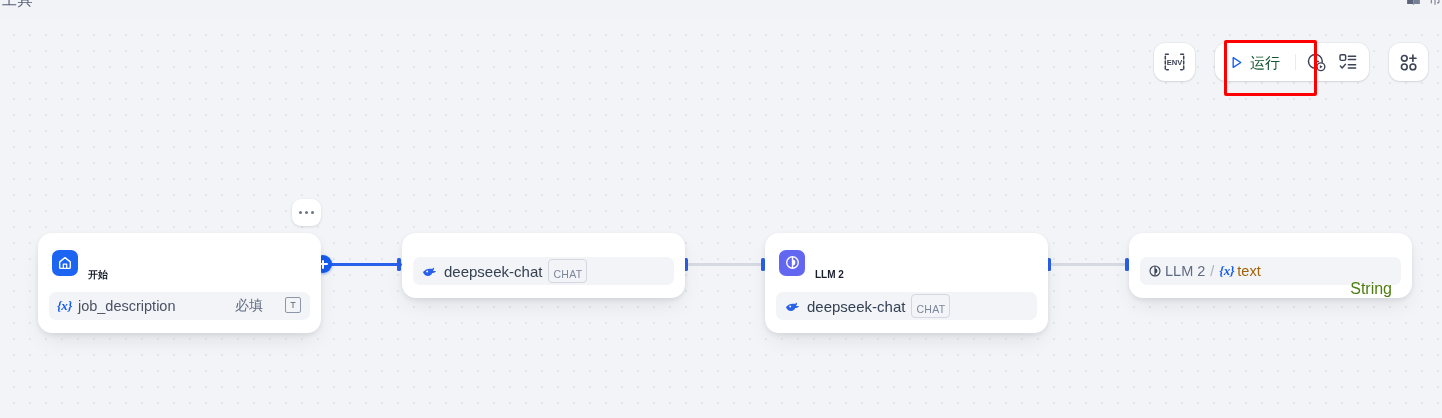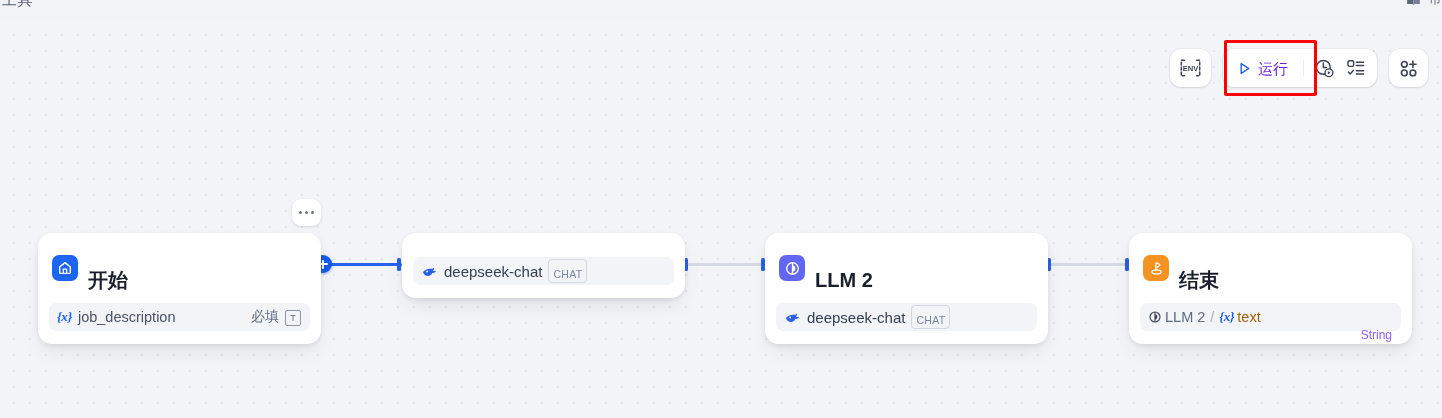--- a/index.html
+++ b/index.html
@@ -57,25 +57,25 @@
     background-color: #f2f4f7;
     background-image: radial-gradient(circle, #e3e6ed 1.15px, transparent 1.25px);
     background-size: 16px 16px;
     background-position: 6px 6px;
     overflow: hidden;
   }
 
   
   .toolbar {
     position: absolute;
-    top: 28px;
+    top: 22px;
     right: 14px;
     display: flex;
     align-items: center;
-    gap: 12px;
+    gap: 20px;
   }
   .tb-btn {
     height: 38px;
     min-width: 38px;
     background: #fff;
     border-radius: 11px;
     box-shadow: 0 1px 2px rgba(16,24,40,.10), 0 0 0 1px rgba(16,24,40,.04);
     display: flex;
     align-items: center;
     justify-content: center;
@@ -96,21 +96,21 @@
   .run-btn {
     display: flex;
     align-items: center;
     gap: 6px;
     height: 30px;
     padding: 0 11px 0 9px;
     border-radius: 8px;
     cursor: pointer;
   }
   .run-label {
-    color: #6d28d9;
+    color: #14532d;
     font-size: 15px;
     line-height: 1;
     white-space: nowrap;
   }
   .tb-divider {
     width: 1px;
     height: 16px;
     background: #e9ebf0;
     margin: 0 4px;
   }
@@ -157,21 +157,21 @@
     border-radius: 7px;
     display: flex;
     align-items: center;
     justify-content: center;
     flex: 0 0 auto;
   }
   .ico-start { background: #1c64f2; }
   .ico-llm   { background: #6366f1; }
   .ico-end   { background: #f59322; }
   .node-title {
-    font-size: 20px;
+    font-size: 10px;
     font-weight: bold;
     color: #1a1f2c;
     line-height: 1.1;
     white-space: nowrap;
     margin-top: 24px;
   }
   .node-row {
     margin-top: 12px;
     height: 28px;
     background: #f2f4f7;
@@ -188,22 +188,22 @@
     color: #155aef;
     font-size: 13px;
     font-style: italic;
     font-weight: bold;
     font-family: "Liberation Serif", serif;
     letter-spacing: -.2px;
   }
   .row-spacer { flex: 1 1 auto; }
   .row-right {
     display: flex;
-    align-items: flex-end;
-    gap: 6px;
+    align-items: flex-start;
+    gap: 22px;
     color: #616c82;
     font-size: 14px;
   }
   .type-box {
     width: 14px; height: 14px;
     border: 1.3px solid #8d96a8;
     border-radius: 2px;
     display: flex;
     align-items: center;
     justify-content: center;
@@ -217,21 +217,21 @@
     border-radius: 4px;
     color: #7c869b;
     font-size: 10.5px;
     padding: 9px 4px 2px 4px;
     line-height: 1;
     letter-spacing: .3px;
   }
   .end-src { color: #616c82; font-size: 14.5px; }
   .end-sep { color: #a9b0be; margin: 0 2px; }
   .end-var { color: #a16207; font-size: 14.5px; }
-  .end-type { color: #8b5cf6; font-size: 12px; margin-top: 36px; }
+  .end-type { color: #4d7c0f; font-size: 16px; margin-top: 36px; }
 
   
   #node-start { left: 38px;   top: 212px; width: 283px; }
   #node-llm   { left: 402px;  top: 212px; width: 283px; }
   #node-llm2  { left: 765px;  top: 212px; width: 283px; }
   #node-end   { left: 1129px; top: 212px; width: 283px; }
 
   
   .edge {
     position: absolute;
@@ -420,29 +420,20 @@
       <svg width="17" height="15" viewBox="0 0 20 17">
         <path d="M2.3 9.1c2.6-3 6-4.3 9.4-3.8 1.5.2 2.6-.4 3.6-1.5.3 1.6-.2 2.8-1.2 3.7 1 .5 2.2.6 3.6.4-1 1.6-2.6 2.3-4.5 2.4-.6 2-2.4 3.3-4.8 3.4-2.8.1-5-1.6-6.1-4.6z" fill="#2a61ea"></path>
         <circle cx="7.3" cy="8.5" r="1.1" fill="#fff"></circle>
       </svg>
       <span class="model-name">deepseek-chat</span>
       <span class="chat-badge">CHAT</span>
     </div>
   </div>
 
   <div class="node" id="node-end">
-    <div class="node-head">
-      <div class="node-ico ico-end">
-        <svg width="17" height="17" viewBox="0 0 20 20">
-          <path d="M9.3 12.4V4.6c0-1 1-1.5 1.8-1l2.3 1.4c.7.4.7 1.4 0 1.8l-2.6 1.5" fill="none" stroke="#fff" stroke-width="1.6" stroke-linecap="round" stroke-linejoin="round"></path>
-          <ellipse cx="10" cy="14" rx="5.4" ry="2.4" fill="none" stroke="#fff" stroke-width="1.6"></ellipse>
-        </svg>
-      </div>
-      <span class="node-title">结束</span>
-    </div>
     <div class="node-row" style="gap:3px;">
       <svg width="14" height="14" viewBox="0 0 16 16">
         <circle cx="8" cy="8" r="5.7" fill="none" stroke="#3b4354" stroke-width="1.3"></circle>
         <path d="M8 2.3v11.4" stroke="#3b4354" stroke-width="1.3"></path>
         <path d="M8 5.2a2.8 2.8 0 0 1 0 5.6z" fill="#3b4354"></path>
       </svg>
       <span class="end-src">LLM 2</span>
       <span class="end-sep">/</span>
       <span class="var-x">{x}</span>
       <span class="end-var">text</span>

